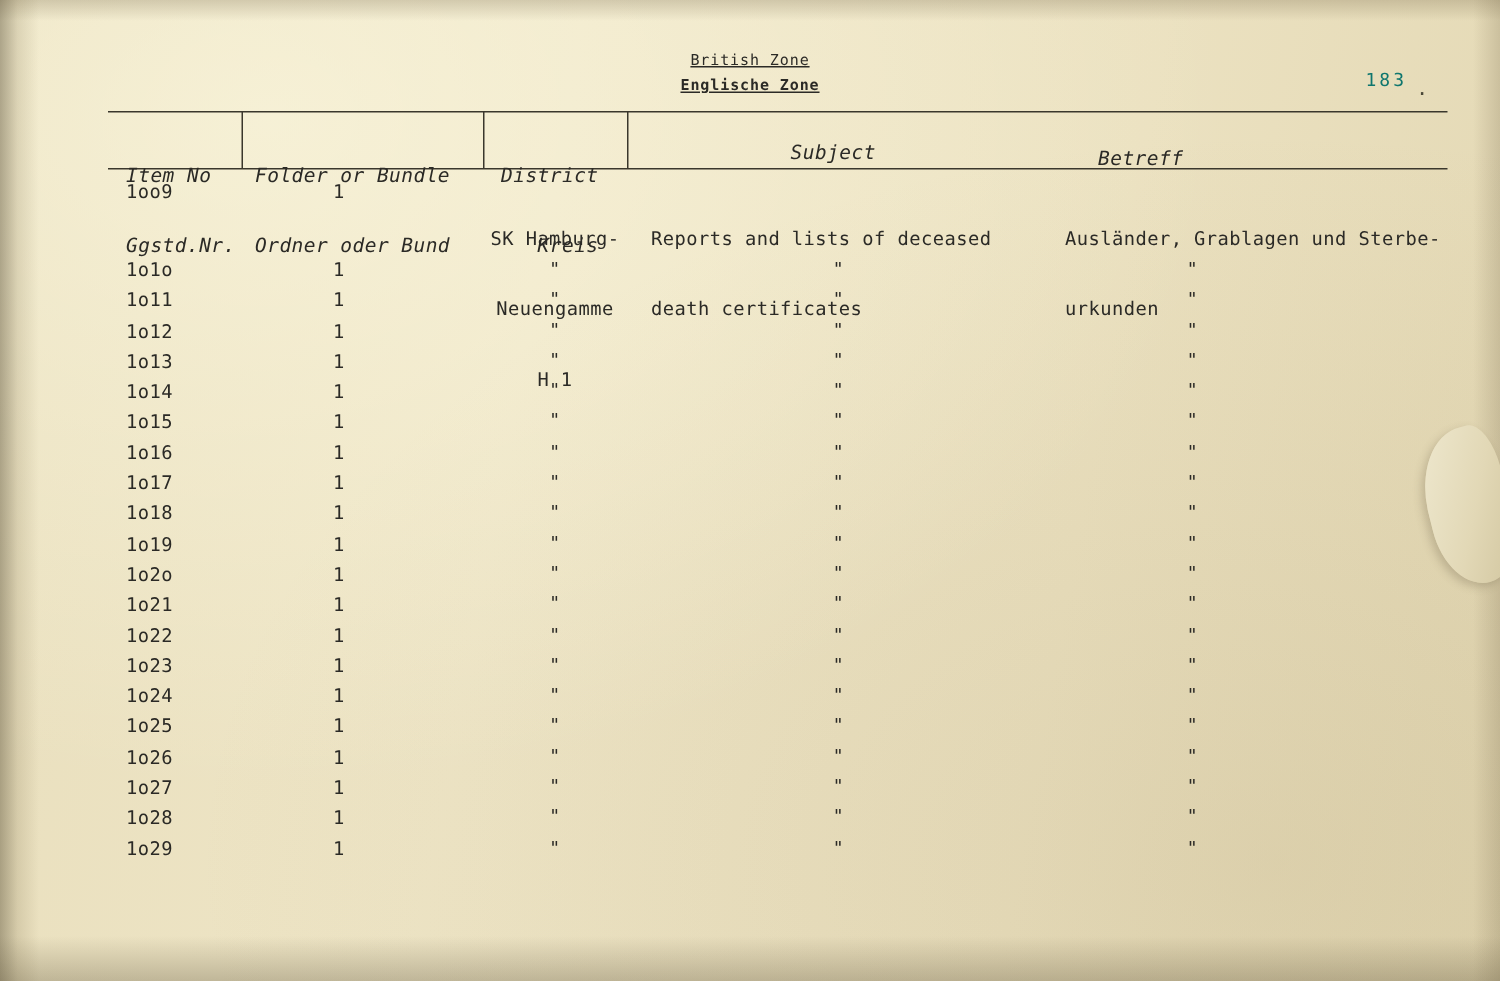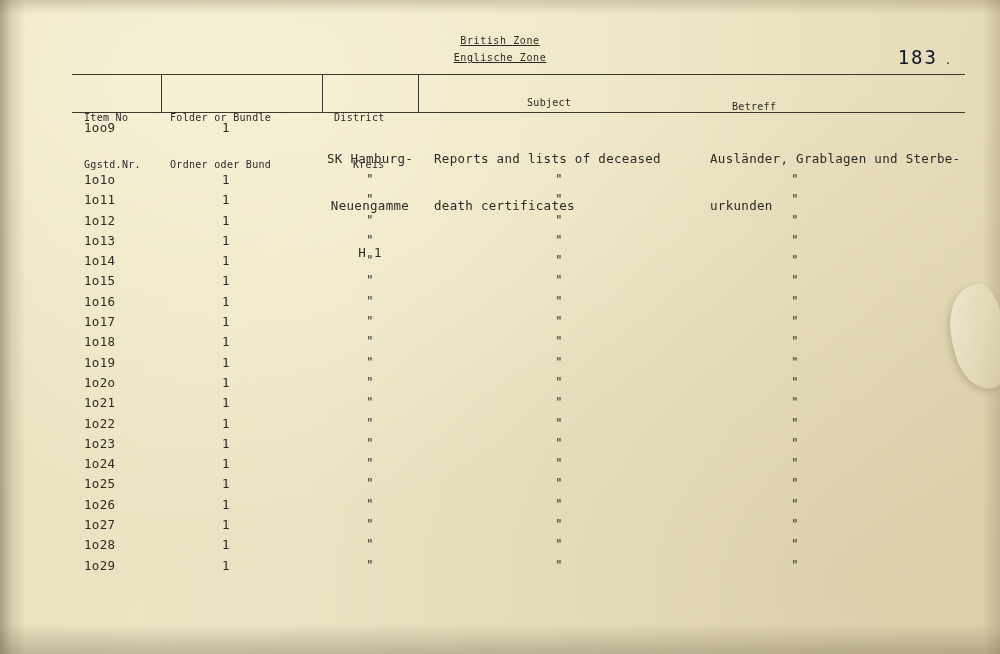--- a/index.html
+++ b/index.html
@@ -72,29 +72,29 @@
     position: absolute;
     top: 32px;
     left: 0;
     width: 1000px;
     text-align: center;
     font-size: 10px;
     letter-spacing: 0.6px;
     line-height: 17px;
   }
   .hdr-line1 { display: block; text-decoration: underline; }
-  .hdr-line2 { display: block; text-decoration: underline; }
+  .hdr-line2 { display: block; text-decoration: underline; font-weight: bold; }
 
   .page-no {
     position: absolute;
     top: 46px;
     right: 62px;
-    font-size: 19px;
+    font-size: 12px;
     letter-spacing: 2px;
-    color: #0f172a;
+    color: #0f766e;
   }
   .page-no-mark {
     position: absolute;
     top: 52px;
     right: 48px;
     font-size: 13px;
     color: #4a4738;
   }
 
   .rule {
@@ -103,24 +103,25 @@
     width: 893px;
     height: 0;
     border-top: 1.4px solid #3a372c;
   }
   #rule-top { top: 74px; }
   #rule-mid { top: 112px; }
 
   
   .colhead {
     position: absolute;
-    font-size: 10px;
+    font-size: 13px;
     line-height: 15.5px;
     letter-spacing: 0.3px;
     white-space: pre;
+    font-style: italic;
   }
   #ch-item { left: 84px; top: 79px; }
   #ch-folder { left: 170px; top: 79px; }
   #ch-district { left: 334px; top: 79px; text-align: right; }
   #ch-subject { left: 527px; top: 95px; }
   #ch-betreff { left: 732px; top: 99px; }
 
   .vline {
     position: absolute;
     top: 74px;

